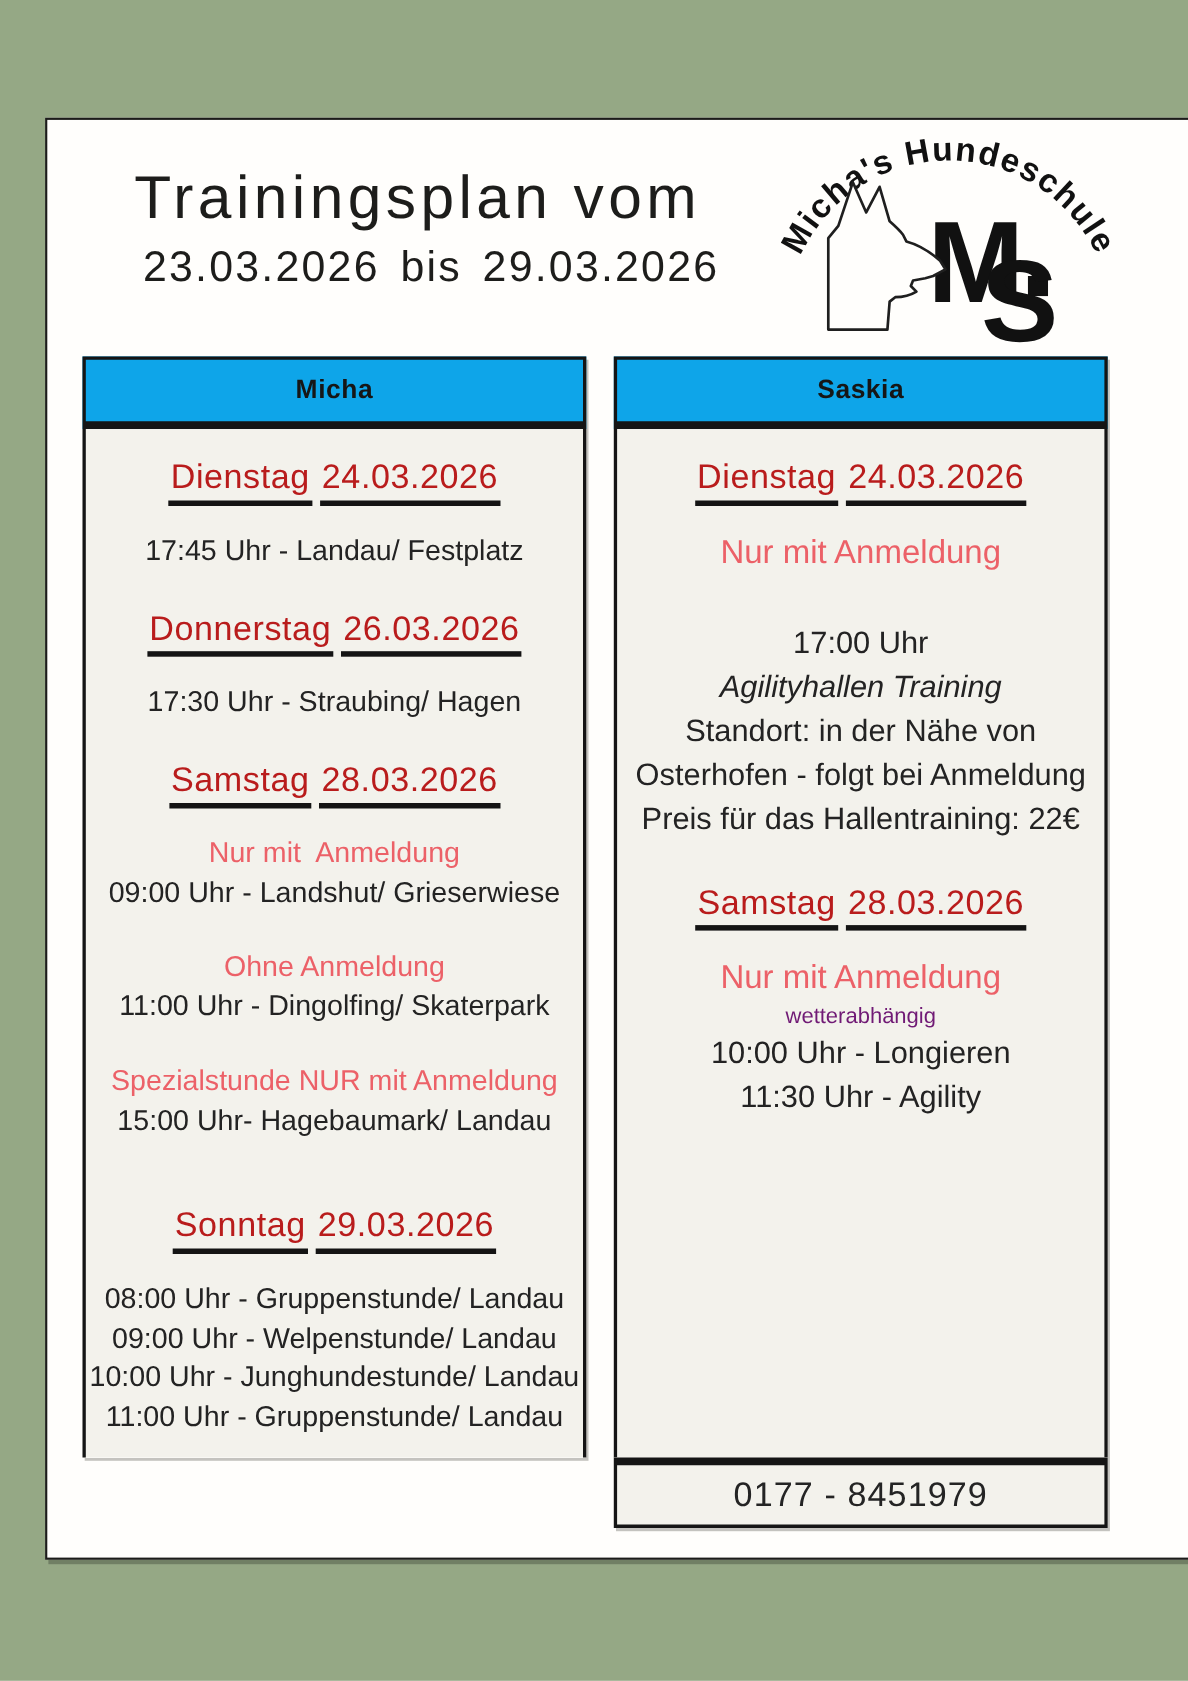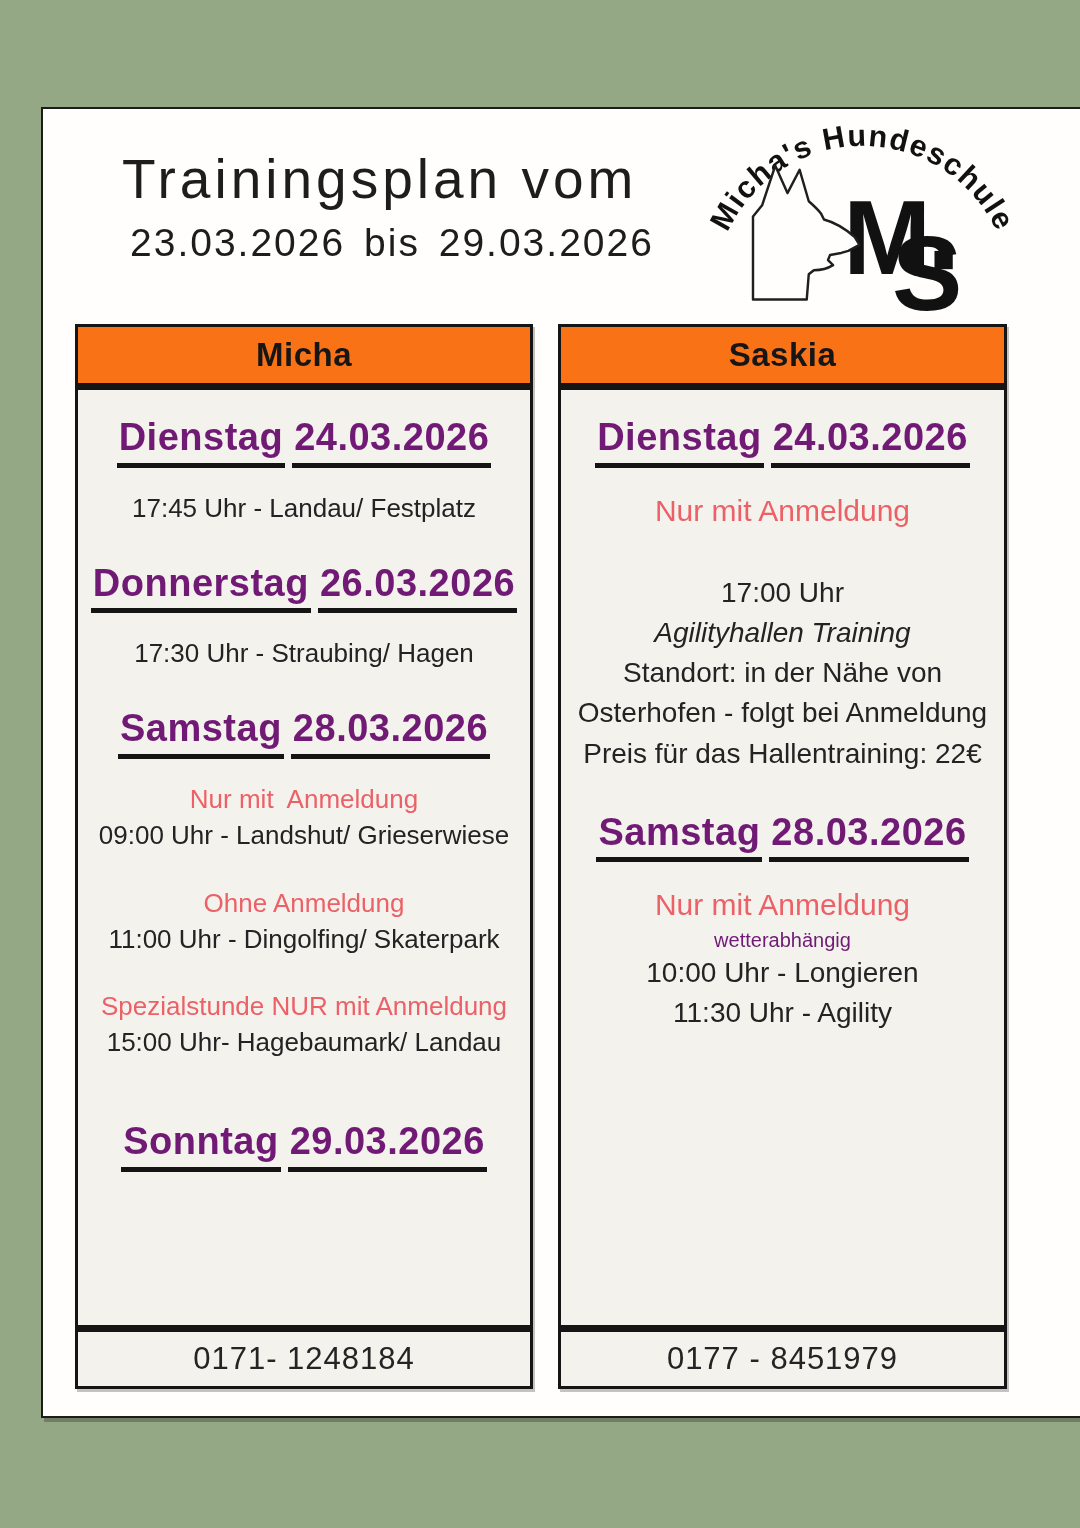--- a/index.html
+++ b/index.html
@@ -22,40 +22,40 @@
   .subtitle{
     position:absolute;left:87px;top:112px;
     font-size:39px;letter-spacing:2px;word-spacing:6px;white-space:nowrap;
   }
   .logo{position:absolute;left:652px;top:3px;width:335px;height:218px;}
   
   .col{position:absolute;top:215px;box-sizing:border-box;box-shadow:2px 3px 0 rgba(125,125,118,.45);}
   .col-0{left:32px;width:458px;}
   .col-1{left:515px;width:449px;}
   .colhead{
-    height:66px;background:#f97316;border:3px solid #151515;border-bottom-width:7px;
+    height:66px;background:#0ea5e9;border:3px solid #151515;border-bottom-width:7px;
     display:flex;align-items:center;justify-content:center;
-    font-weight:bold;font-size:33px;letter-spacing:.5px;color:#161616;
+    font-weight:bold;font-size:24px;letter-spacing:.5px;color:#161616;
     box-sizing:border-box;
   }
   .colbody{
     height:935px;background:#f3f2ec;border:0 solid #151515;
     border-left-width:3px;border-right-width:3px;
     box-sizing:border-box;text-align:center;overflow:hidden;
   }
   .colfoot{
     height:64px;background:#f3f2ec;border:3px solid #151515;border-top-width:7px;
     display:flex;align-items:center;justify-content:center;
     font-size:31px;letter-spacing:1px;color:#242424;box-sizing:border-box;
   }
   
   .section{margin-top:38px;}
   .section:first-child{margin-top:26px;}
   .section-gap{margin-top:62px;}
-  .heading{margin:0;font-size:38px;font-weight:bold;letter-spacing:.5px;color:#701a75;line-height:1.15;}
+  .heading{margin:0;font-size:31px;font-weight:normal;letter-spacing:.5px;color:#b91c1c;line-height:1.15;}
   .hword{display:inline-block;border-bottom:5px solid #141414;padding:0 2px 3px 2px;}
   .hword + .hword{margin-left:7px;}
   .lines .ln{margin:6px 0 0;}
   .lines .ln:first-child{margin-top:26px;}
   .ln{font-size:26px;color:#232323;line-height:1.15;white-space:pre-wrap;}
   .ln.red{color:#ec6168;}
   .ln.red-large{font-size:30px;color:#ec6168;}
   .ln.red-small{font-size:20px;color:#701a75;}
   .ln.big{font-size:28px;line-height:1.36;}
   .lines .ln.big{margin-top:2px;}
@@ -111,23 +111,28 @@
             <p class="ln red">Nur mit  Anmeldung</p>
             <p class="ln">09:00 Uhr - Landshut/ Grieserwiese</p>
             <p class="ln red gap">Ohne Anmeldung</p>
             <p class="ln">11:00 Uhr - Dingolfing/ Skaterpark</p>
             <p class="ln red gap">Spezialstunde NUR mit Anmeldung</p>
             <p class="ln">15:00 Uhr- Hagebaumark/ Landau</p>
           </div>
         </div>
         <div class="section section-gap">
           <h3 class="heading"><span class="hword">Sonntag</span><span class="hword">29.03.2026</span></h3>
+          <div class="lines">
+            <p class="ln">08:00 Uhr - Gruppenstunde/ Landau</p>
+            <p class="ln">09:00 Uhr - Welpenstunde/ Landau</p>
+            <p class="ln">10:00 Uhr - Junghundestunde/ Landau</p>
+            <p class="ln">11:00 Uhr - Gruppenstunde/ Landau</p>
+          </div>
         </div>
       </div>
-    <footer class="colfoot">0171- 1248184</footer>
   </section>
 
   <section class="col col-1">
     <header class="colhead">Saskia</header>
     <div class="colbody">
         <div class="section">
           <h3 class="heading"><span class="hword">Dienstag</span><span class="hword">24.03.2026</span></h3>
           <div class="lines">
             <p class="ln red-large">Nur mit Anmeldung</p>
             <p class="ln big gap">17:00 Uhr</p>

